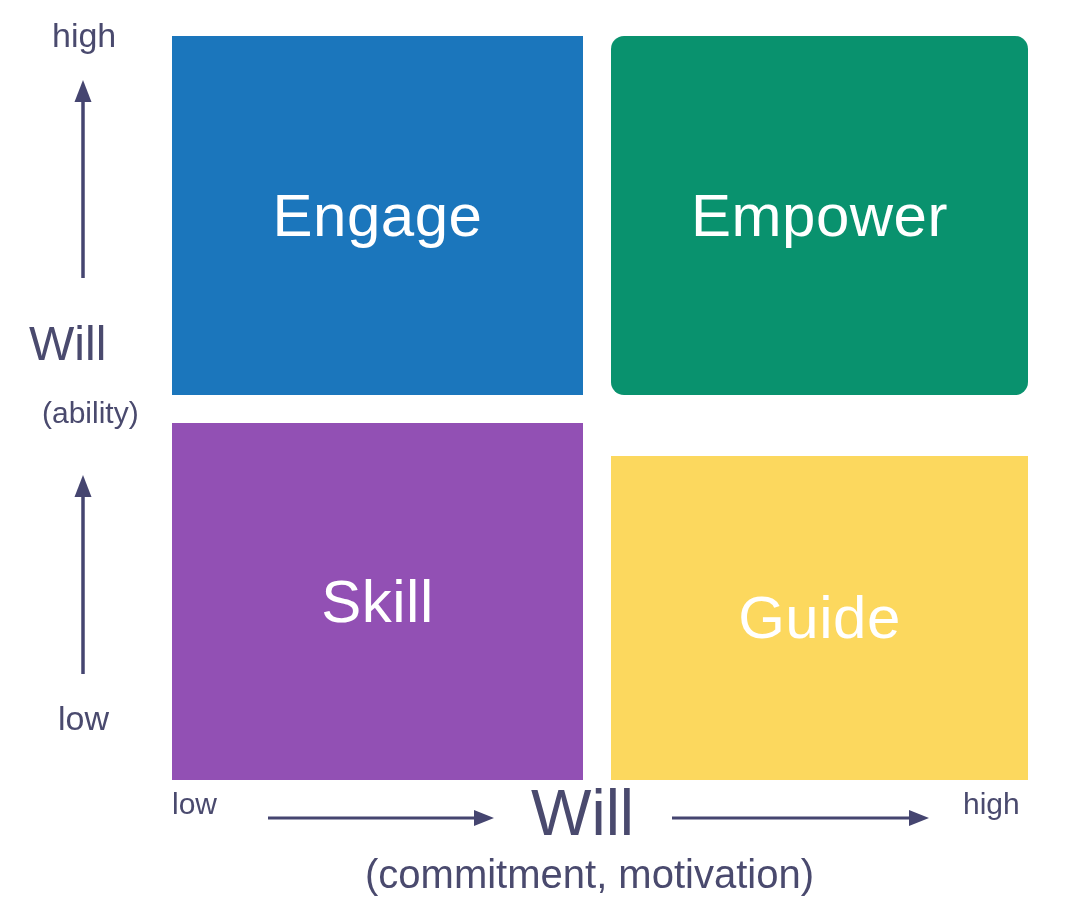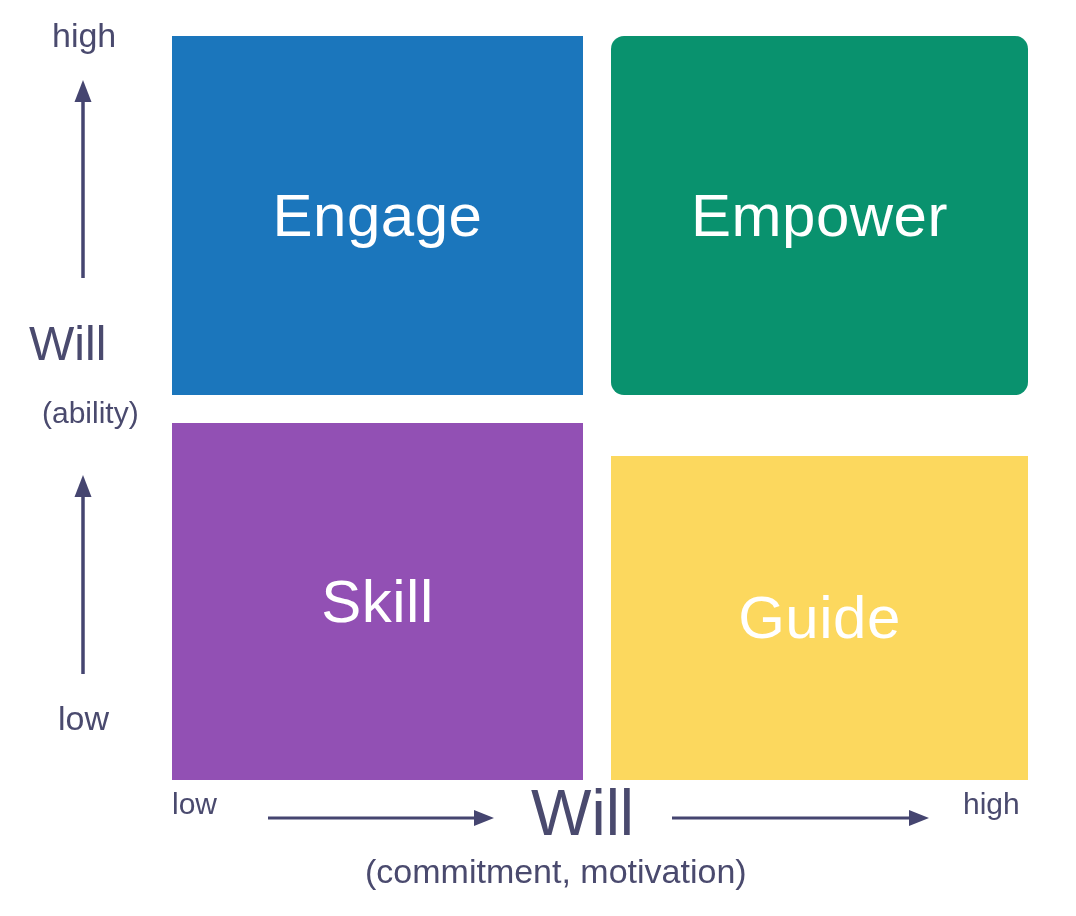--- a/index.html
+++ b/index.html
@@ -85,21 +85,21 @@
   }
   #x-axis-title {
     left: 531px;
     top: 781px;
     font-size: 64px;
     text-align: center;
   }
   #x-axis-subtitle {
     left: 365px;
     top: 854px;
-    font-size: 34px;
+    font-size: 40px;
   }
 
   
   .arrow-svg {
     position: absolute;
     overflow: visible;
   }
   #arrow-y-upper { left: 62px;  top: 78px;  }
   #arrow-y-lower { left: 62px;  top: 473px; }
   #arrow-x-left  { left: 268px; top: 803px; }

